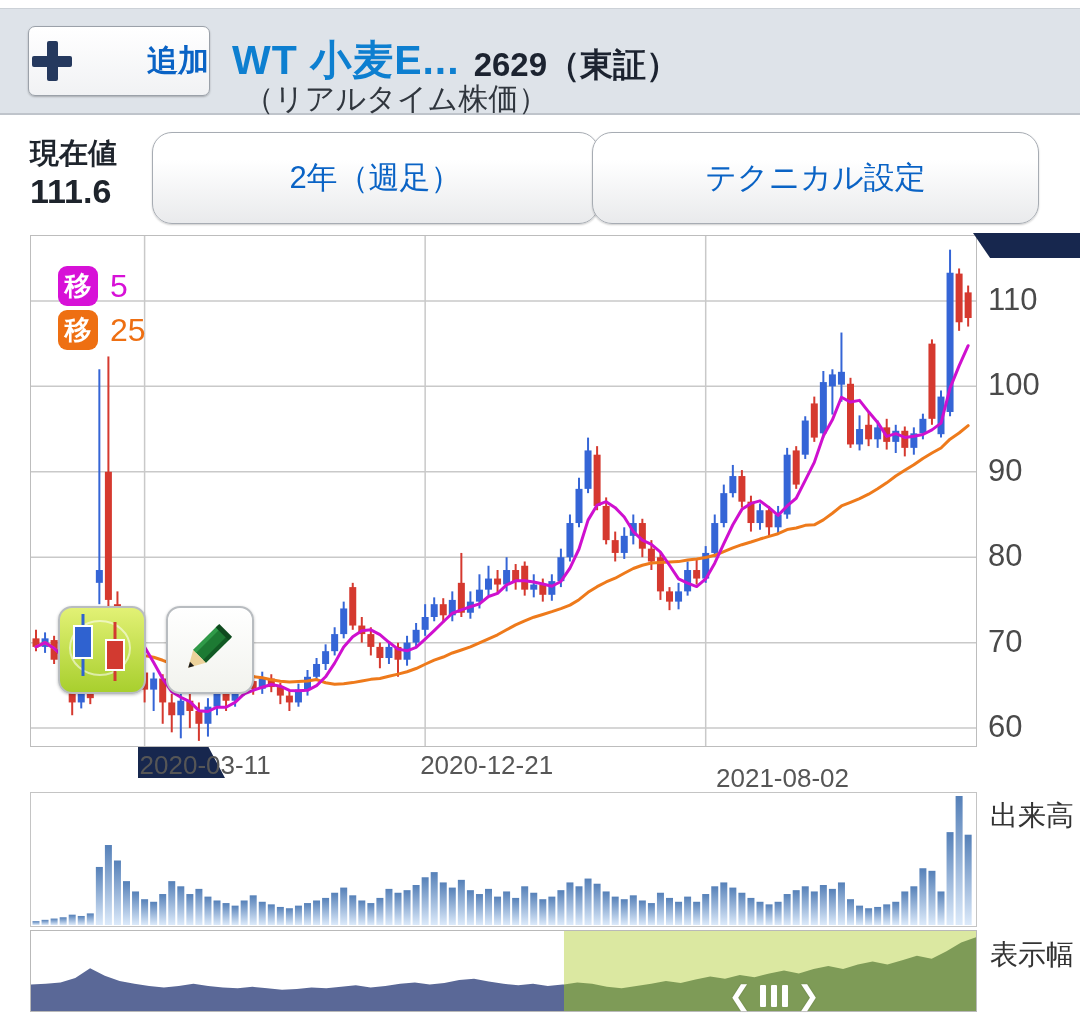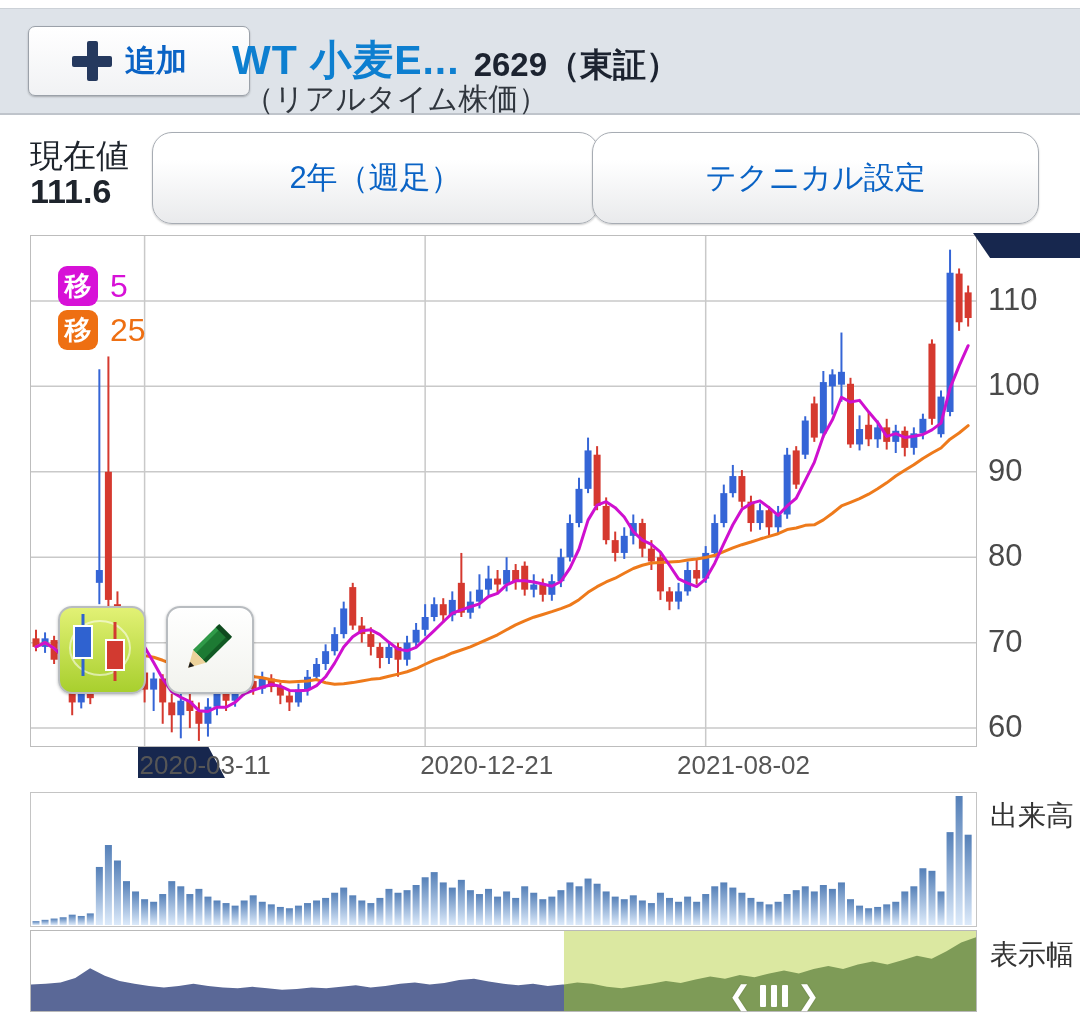--- a/index.html
+++ b/index.html
@@ -4,29 +4,29 @@
 <style>
   html,body{margin:0;padding:0;background:#fff;}
   .page{position:relative;width:1080px;height:1030px;background:#fff;overflow:hidden;
         font-family:"Liberation Sans","DejaVu Sans",sans-serif;}
 
   
   .hdr{position:absolute;left:0;top:8px;width:1080px;height:104px;background:#dee3e9;
        border-top:1px solid #ccd1d7;border-bottom:2px solid #bfc4cb;}
   .add-btn{position:absolute;left:28px;top:17px;width:180px;height:68px;background:linear-gradient(#ffffff,#f1f2f4);
        border:1px solid #9ba1a9;border-radius:7px;box-shadow:0 1px 2px rgba(0,0,0,.25);
-       display:flex;align-items:center;justify-content:flex-start;gap:10px;cursor:pointer;padding-left:40px;}
+       display:flex;align-items:center;justify-content:space-between;gap:10px;cursor:pointer;}
   .add-label{font-size:31px;font-weight:bold;color:#0a63c5;}
   .title-row{position:absolute;left:232px;top:24px;display:flex;align-items:flex-end;gap:14px;white-space:nowrap;}
   .stock-title{font-size:41px;font-weight:bold;color:#0d7fd0;letter-spacing:1px;}
   .stock-code{font-size:33px;font-weight:bold;color:#1c2330;}
   .stock-sub{position:absolute;left:220px;top:70px;font-size:30px;color:#30363e;margin-left:24px;}
 
   
-  .price-label{position:absolute;left:30px;top:134px;font-size:33px;font-weight:normal;color:#1e242c;}
+  .price-label{position:absolute;left:30px;top:134px;font-size:29px;font-weight:bold;color:#1e242c;}
   .price-value{position:absolute;left:30px;top:172px;font-size:34px;font-weight:bold;color:#1e242c;}
   .big-btn{position:absolute;top:132px;width:445px;height:90px;background:linear-gradient(#ffffff 30%,#e9eaec);
        border:1px solid #a7acb3;border-radius:20px;box-shadow:0 1px 2px rgba(0,0,0,.2);
        display:flex;align-items:center;justify-content:center;font-size:31px;font-weight:normal;color:#0a63c5;cursor:pointer;}
   .btn-range{left:152px;} .btn-tech{left:592px;}
 
   
   .chart-wrap{position:absolute;left:30px;top:235px;width:945px;height:510px;background:#fff;border:1px solid #bdbdbd;}
   .yaxis-label{position:absolute;left:988px;width:90px;font-size:31px;color:#4a4a4a;line-height:36px;}
   .xaxis-label{position:absolute;top:750px;font-size:26px;color:#565656;white-space:nowrap;}
@@ -343,21 +343,21 @@
       </g>
     </svg>
   </div>
 
   <div class="flag flag-top"></div>
   <div class="flag flag-bottom"></div>
 
   <div id="xaxis">
       <div class="xaxis-label" style="left: 139.6px;">2020-03-11</div>
       <div class="xaxis-label" style="left: 420.15px;">2020-12-21</div>
-      <div class="xaxis-label" style="left: 677px;">2021-08-02</div>
+      <div class="xaxis-label" style="left: 716px; margin-top: 13px;">2021-08-02</div>
     </div>
   <div id="yaxis">
       <div class="yaxis-label" style="top: 281.925px;">110</div>
       <div class="yaxis-label" style="top: 367.352px;">100</div>
       <div class="yaxis-label" style="top: 452.779px;">90</div>
       <div class="yaxis-label" style="top: 538.206px;">80</div>
       <div class="yaxis-label" style="top: 623.633px;">70</div>
       <div class="yaxis-label" style="top: 709.06px;">60</div>
     </div>
 

